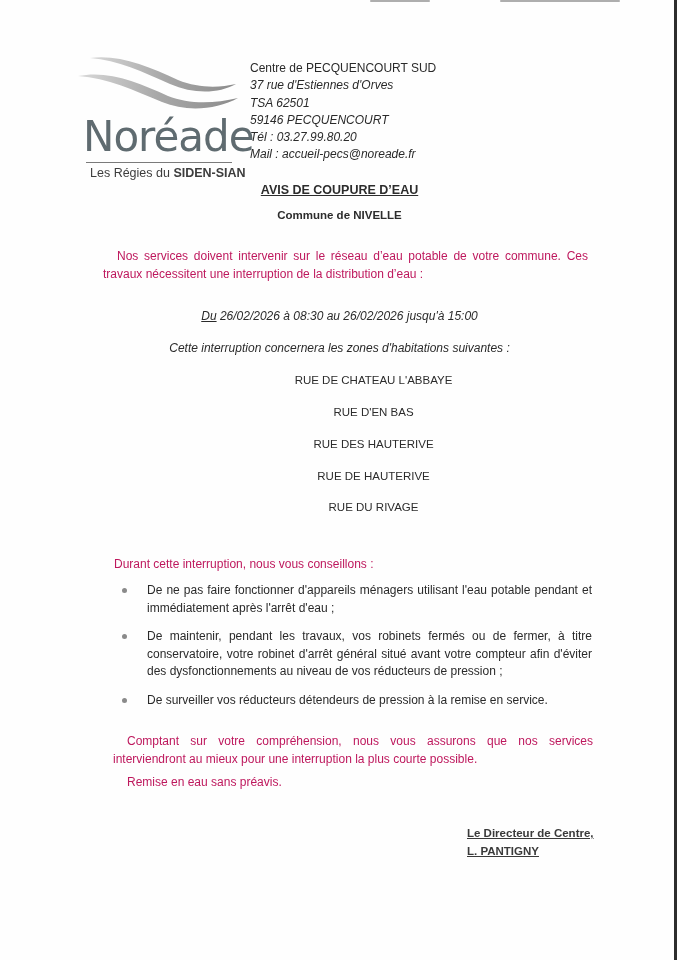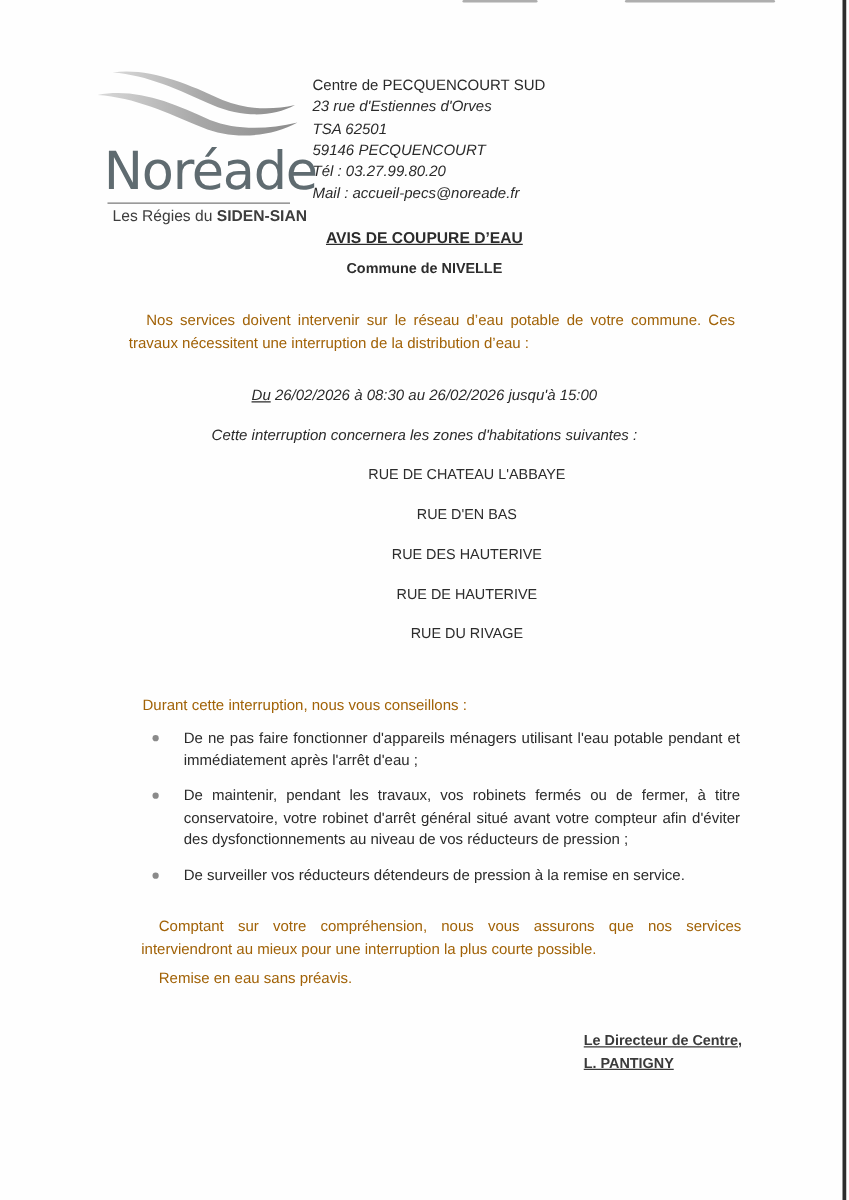--- a/index.html
+++ b/index.html
@@ -24,21 +24,21 @@
 
     
     .address { position: absolute; left: 250px; top: 60px; font-size: 12px; line-height: 17.3px; color: #2a2a2a; }
     .address div { white-space: nowrap; }
     .address .it { font-style: italic; }
 
     .center { position: absolute; left: 0; width: 679px; text-align: center; white-space: nowrap; }
     .title { top: 183px; font-size: 12.5px; font-weight: bold; text-decoration: underline; color: #2c2c2c; }
     .commune { top: 209px; font-size: 11.5px; font-weight: bold; color: #2c2c2c; }
 
-    .para { position: absolute; font-size: 12px; line-height: 17.5px; color: #a16207; }
+    .para { position: absolute; font-size: 12px; line-height: 17.5px; color: #be185d; }
     .intro { left: 103px; top: 248px; width: 485px; text-indent: 14px; text-align: justify; }
     .period { top: 309px; font-size: 12px; font-style: italic; }
     .period .du { text-decoration: underline; margin-top: 12px; }
     .zones-intro { top: 341px; font-size: 12px; font-style: italic; }
 
     .street { font-size: 11.5px; color: #2c2c2c; margin-left: 34px; }
 
     .advice-intro { left: 114px; top: 556px; }
     .bullets { position: absolute; left: 120px; top: 582px; width: 472px; margin: 0; padding: 0; list-style: none; }
     .bullets li { position: relative; padding-left: 27px; font-size: 12px; line-height: 17.5px; text-align: justify; margin-bottom: 11px; }
@@ -70,21 +70,21 @@
       <path d="M12 4 C 40 0, 70 12, 100 26 C 120 34, 140 34, 158 30 C 140 40, 115 40, 92 30 C 65 18, 40 6, 12 4 Z" fill="url(#g1)"></path>
       <path d="M0 22 C 30 16, 60 28, 90 42 C 110 50, 135 50, 160 44 C 138 56, 108 58, 84 48 C 55 36, 30 24, 0 22 Z" fill="url(#g1)"></path>
     </svg>
     <div class="logo-word">Noréade</div>
     <div class="logo-rule"></div>
     <div class="logo-sub"><span>Les Régies du </span><b>SIDEN-SIAN</b></div>
   </div>
 
   <div class="address">
     <div>Centre de PECQUENCOURT SUD</div>
-    <div class="it">23 rue d'Estiennes d'Orves</div>
+    <div class="it">37 rue d'Estiennes d'Orves</div>
     <div class="it">TSA 62501</div>
     <div class="it">59146 PECQUENCOURT</div>
     <div class="it">Tél : 03.27.99.80.20</div>
     <div class="it">Mail : accueil-pecs@noreade.fr</div>
   </div>
 
   <div class="center title">AVIS DE COUPURE D’EAU</div>
   <div class="center commune">Commune de NIVELLE</div>
 
   <div class="para intro">Nos services doivent intervenir sur le réseau d’eau potable de votre commune. Ces travaux nécessitent une interruption de la distribution d’eau :</div>

